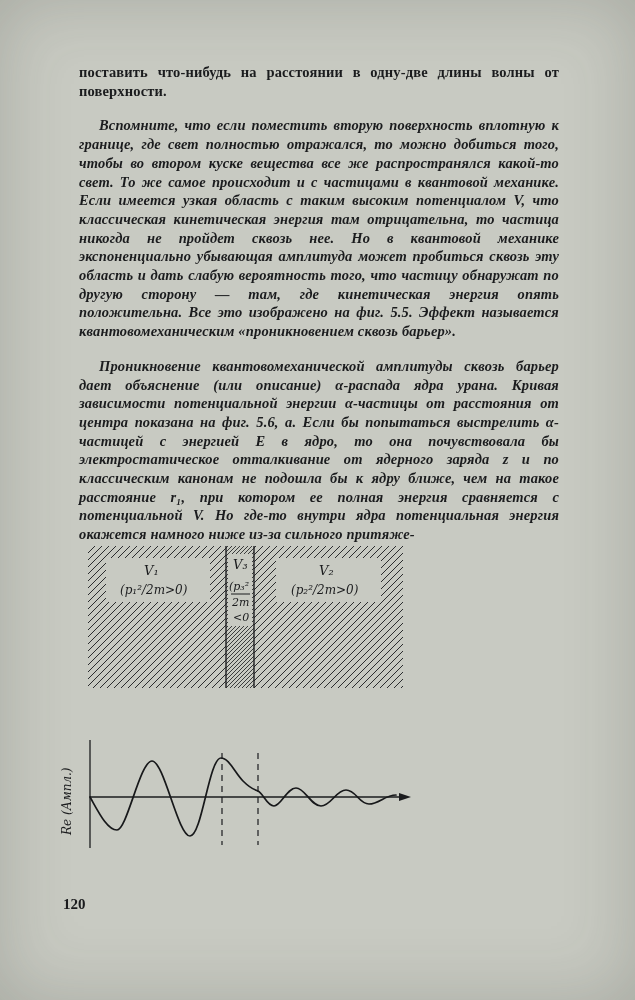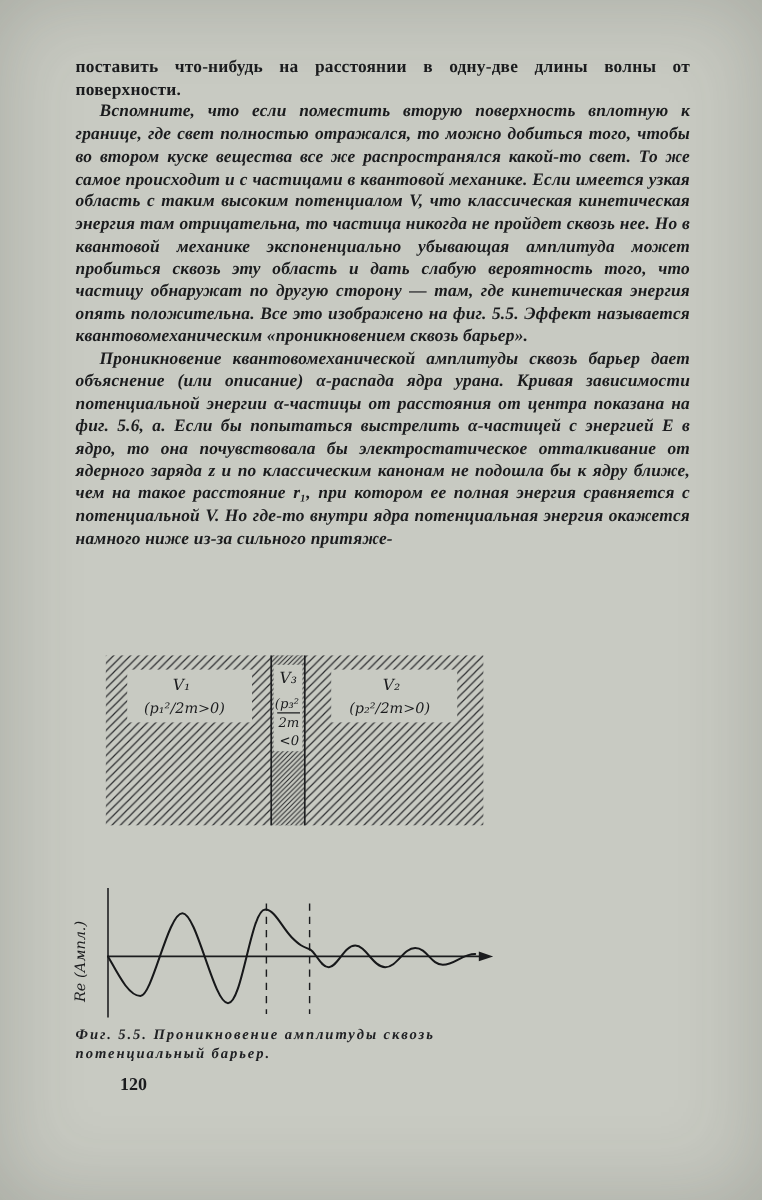--- a/index.html
+++ b/index.html
@@ -18,21 +18,21 @@
   }
   .textblock {
     position: absolute;
     left: 63px; top: 47px; width: 512px;
     font-size: 14.5px;
     line-height: 18.7px;
     font-weight: 700;
     letter-spacing: 0.15px;
     text-align: justify;
   }
-  .textblock p { margin: 0; }
+  .textblock p { margin: 16px; }
   .textblock p.indent { text-indent: 20px; font-style: italic; }
 
   .barrier { position: absolute; left: 88px; top: 546px; }
   .waveplot { position: absolute; left: 55px; top: 733px; }
 
   .figtext { font-family: "DejaVu Serif", serif; font-style: italic; fill: #1b1c1e; }
   .fv { font-size: 13px; }
   .fe { font-size: 12px; }
   .fm { font-size: 11px; }
   .axislabel { font-size: 12px; }
@@ -46,21 +46,20 @@
     line-height: 15.5px;
     letter-spacing: 1.6px;
     color: #202124;
   }
   .pagenum {
     position: absolute;
     left: 63px; top: 896px;
     font-size: 15px;
     font-weight: 600;
     color: #1b1c1e;
-    margin-left: 37px;
   }
 </style>
 </head>
 <body>
 
 <div class="page">
 
   <div class="textblock">
     <p>поставить что-нибудь на расстоянии в одну-две длины волны от поверхности.</p>
     <p class="indent">Вспомните, что если поместить вторую поверхность вплотную к границе, где свет полностью отражался, то можно добиться того, чтобы во втором куске вещества все же распространялся какой-то свет. То же самое происходит и с частицами в квантовой механике. Если имеется узкая область с таким высоким потенциалом V, что классическая кинетическая энергия там отрицательна, то частица никогда не пройдет сквозь нее. Но в квантовой механике экспоненциально убывающая амплитуда может пробиться сквозь эту область и дать слабую вероятность того, что частицу обнаружат по другую сторону — там, где кинетическая энергия опять положительна. Все это изображено на фиг. 5.5. Эффект называется квантовомеханическим «проникновением сквозь барьер».</p>
@@ -118,20 +117,16 @@
              C174,25 180,40 188,48
              S198,56 203,58
              S212,73 219,73
              S232,55 241,55
              S256,73 266,73
              S281,57 291,57
              S304,71 314,71
              S330,62 341,62" fill="none" stroke="#17181a" stroke-width="1.7" stroke-linecap="round"></path>
   </svg>
 
-  <div class="caption">
-    <div>Фиг. 5.5. Проникновение амплитуды сквозь</div>
-    <div>потенциальный барьер.</div>
-  </div>
 
   <div class="pagenum">120</div>
 
 </div>
 
 </body></html>

